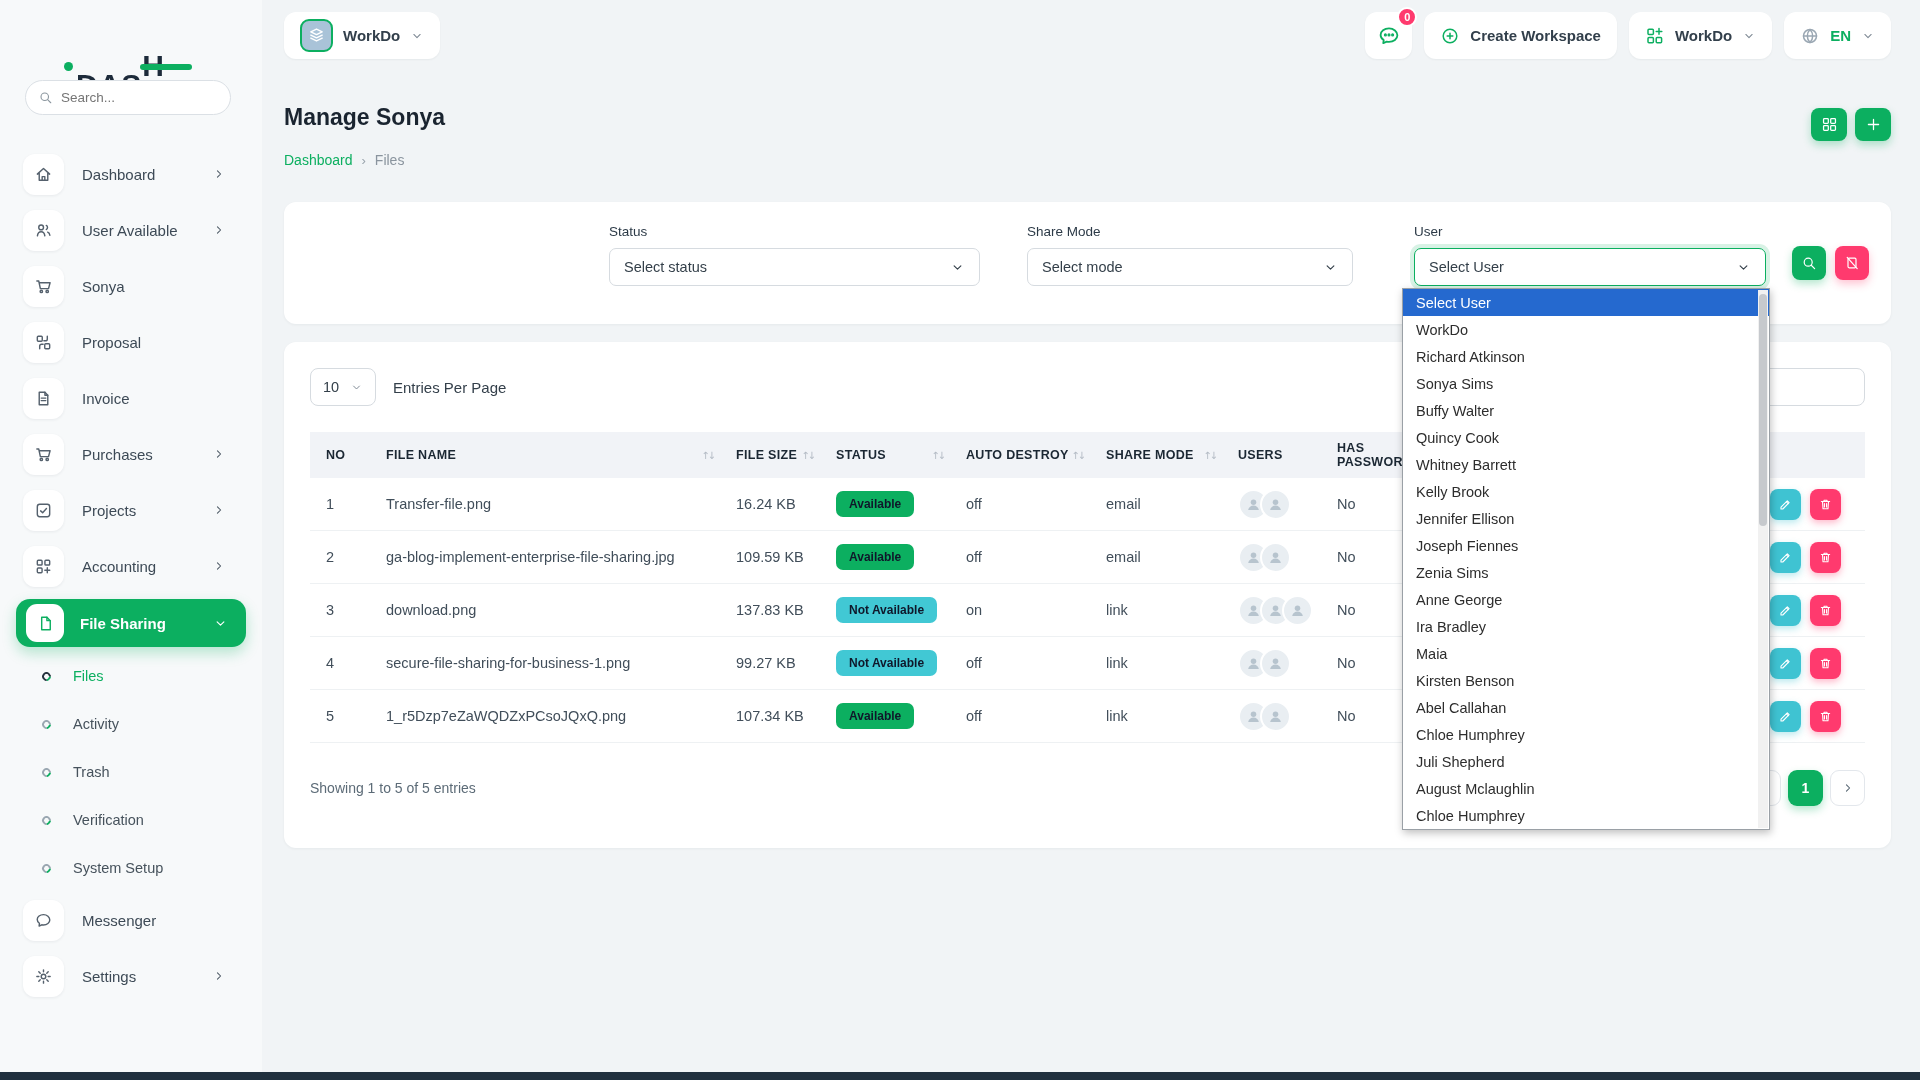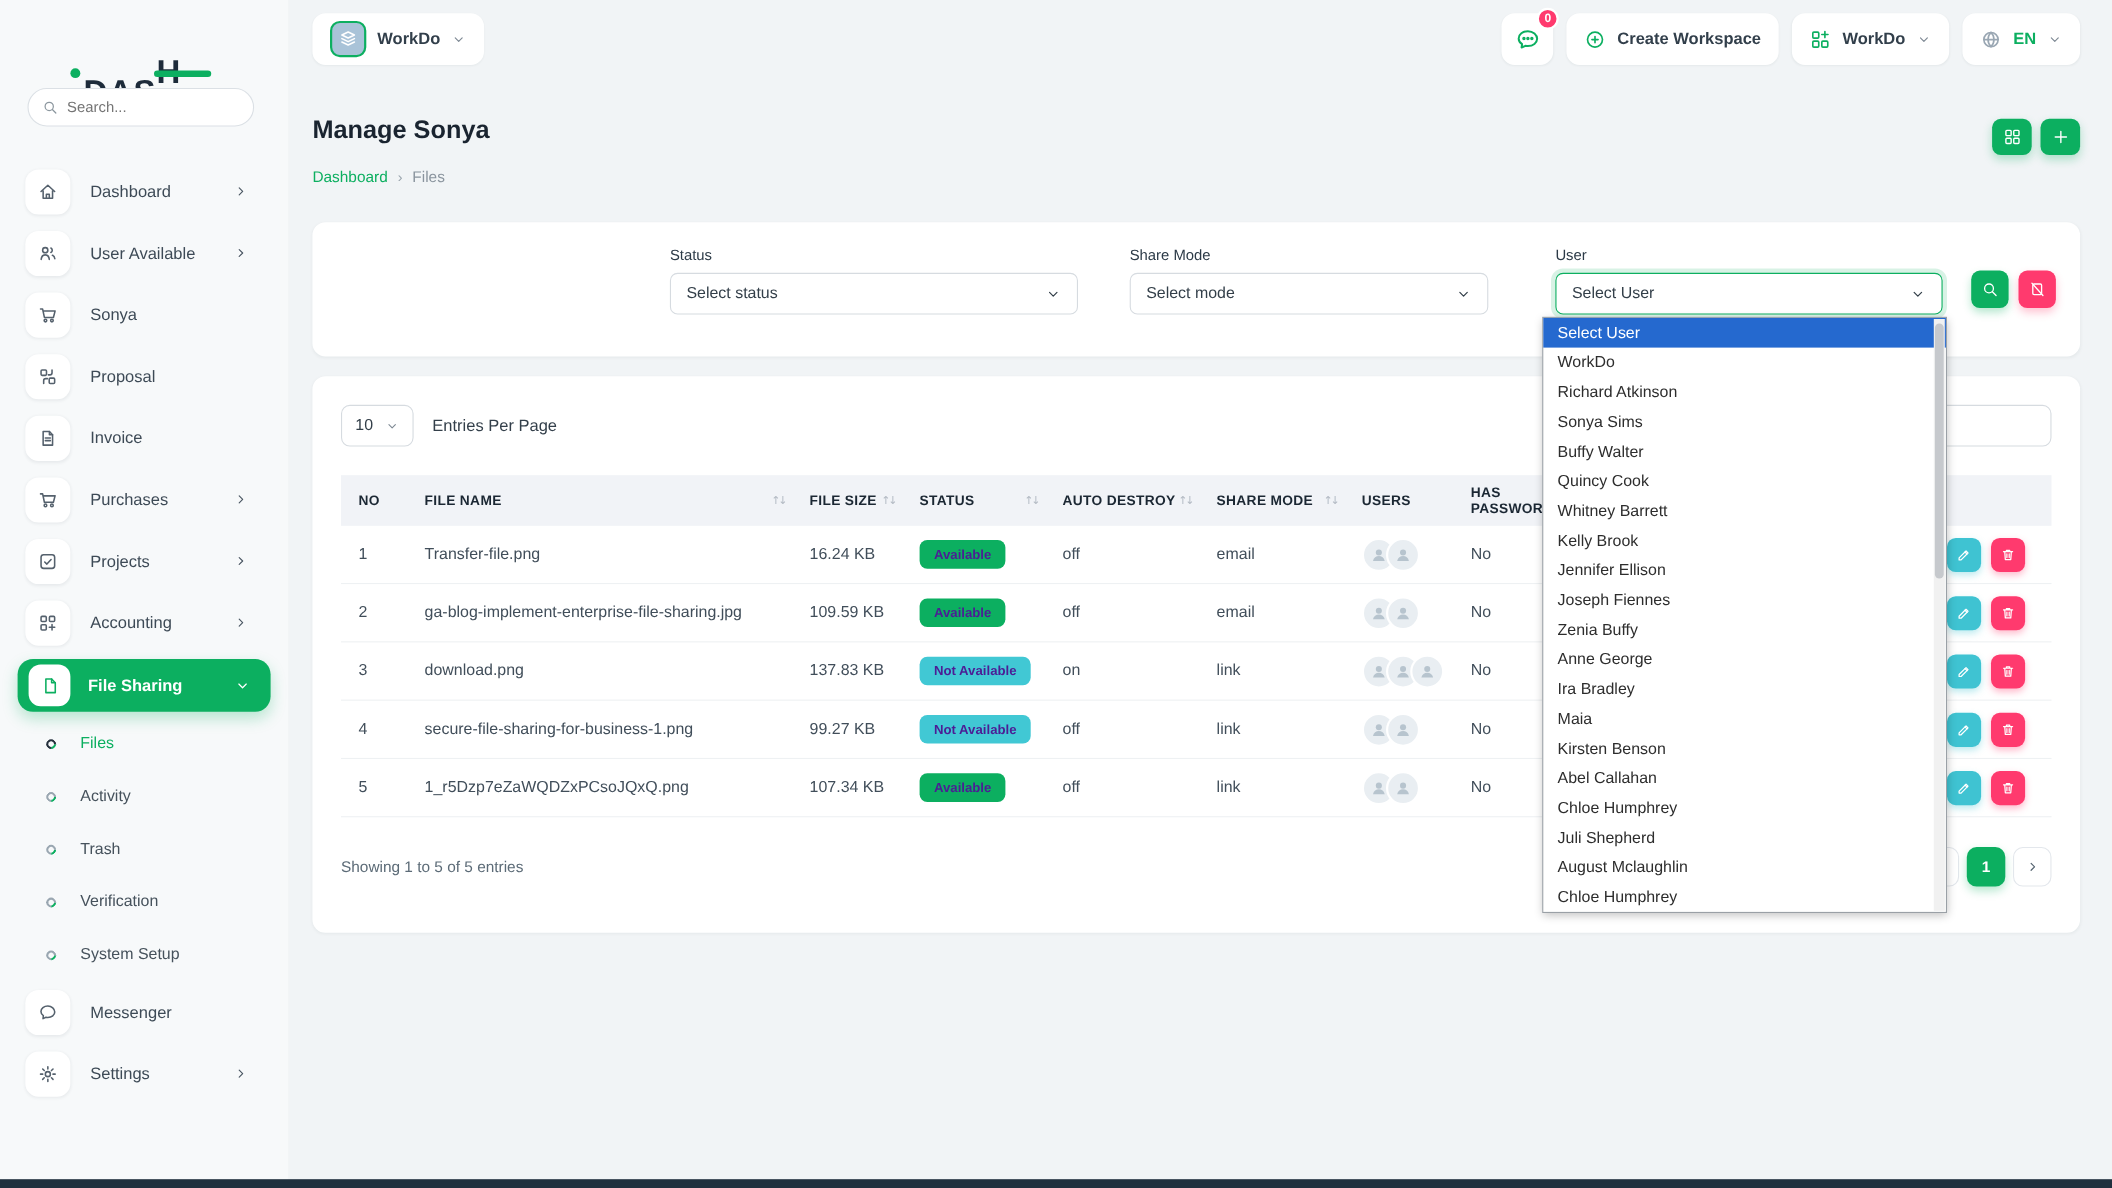--- a/index.html
+++ b/index.html
@@ -88,21 +88,21 @@
     display:flex; align-items:center; justify-content:space-between; padding:0 12px; font-size:14.5px; color:#333f49; cursor:pointer; }
   .entries-label { margin-left:17px; font-size:15px; color:#333f4a; font-weight:500; }
   .table-search { margin-left:auto; width:236px; height:38px; border:1px solid #d6dbe0; border-radius:8px; background:#fff;
     padding:0 12px; font-size:14px; color:#333f49; outline:none; font-family:"Liberation Sans",sans-serif; }
   .tbl { margin-top:26px; }
   .tgrid { display:grid; grid-template-columns:60px 350px 100px 130px 140px 132px 99px 120px 1fr; padding-left:16px; align-items:center; }
   .thead { height:46px; background:#f1f3f7; font-size:12.5px; font-weight:700; color:#1b2733; letter-spacing:.3px; }
   .th { display:flex; align-items:center; justify-content:space-between; padding-right:22px; text-transform:uppercase; }
   .sort { font-family:"DejaVu Sans",sans-serif; font-size:10px; color:#b3bac4; letter-spacing:-2px; font-weight:400; }
   .row { height:53px; border-bottom:1px solid #eef1f3; font-size:14.5px; color:#414e5a; }
-  .badge-status { display:inline-block; padding:6px 13px; border-radius:7px; color:#4c1d95; font-size:12px; font-weight:600; }
+  .badge-status { display:inline-block; padding:6px 13px; border-radius:7px; color:#0f172a; font-size:12px; font-weight:600; }
   .st-available { background:#0caf60; }
   .st-not { background:#41c8d4; }
   .avatars { display:flex; }
   .av { width:31px; height:31px; border-radius:50%; background:#e9eef2; border:2px solid #fff; color:#b7c4ce;
     display:flex; align-items:center; justify-content:center; overflow:hidden; margin-left:-9px; flex:none; }
   .av:first-child { margin-left:0; }
   .action-cell { display:flex; justify-content:flex-end; padding-right:24px; gap:9px; }
   .act-btn { width:31px; height:31px; border-radius:8px; border:none; cursor:pointer; color:#fff;
     display:flex; align-items:center; justify-content:center; }
   .act-edit { background:#3fc3d2; box-shadow:0 3px 7px rgba(63,195,210,.35); }
@@ -749,21 +749,21 @@
         <div class="dd-opt sel">Select User</div>
         <div class="dd-opt">WorkDo</div>
         <div class="dd-opt">Richard Atkinson</div>
         <div class="dd-opt">Sonya Sims</div>
         <div class="dd-opt">Buffy Walter</div>
         <div class="dd-opt">Quincy Cook</div>
         <div class="dd-opt">Whitney Barrett</div>
         <div class="dd-opt">Kelly Brook</div>
         <div class="dd-opt">Jennifer Ellison</div>
         <div class="dd-opt">Joseph Fiennes</div>
-        <div class="dd-opt">Zenia Buffy</div>
+        <div class="dd-opt">Zenia Sims</div>
         <div class="dd-opt">Anne George</div>
         <div class="dd-opt">Ira Bradley</div>
         <div class="dd-opt">Maia</div>
         <div class="dd-opt">Kirsten Benson</div>
         <div class="dd-opt">Abel Callahan</div>
         <div class="dd-opt">Chloe Humphrey</div>
         <div class="dd-opt">Juli Shepherd</div>
         <div class="dd-opt">August Mclaughlin</div>
         <div class="dd-opt">Chloe Humphrey</div>
       </div>

